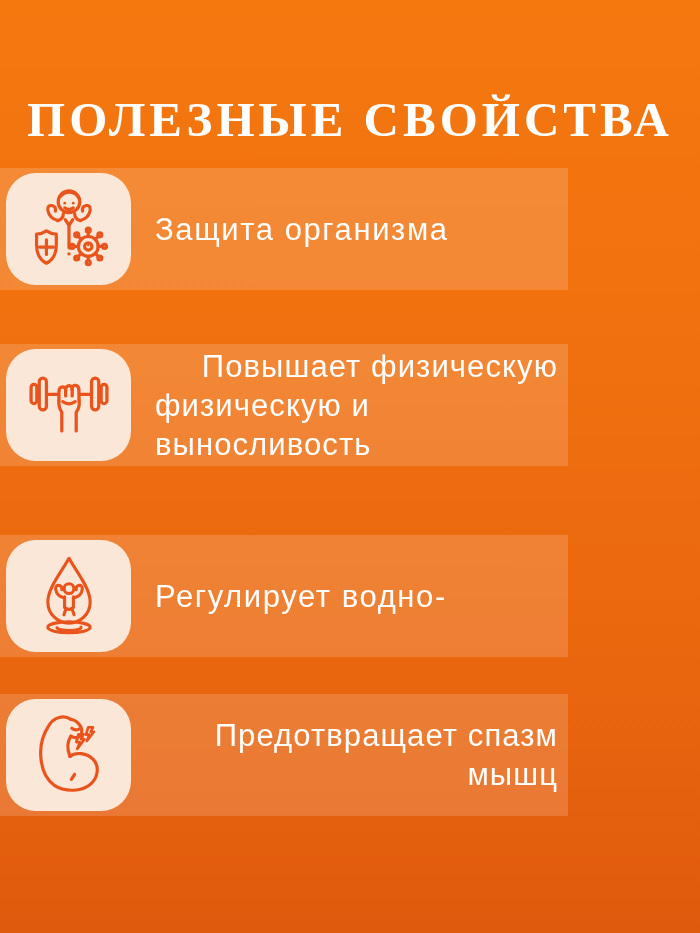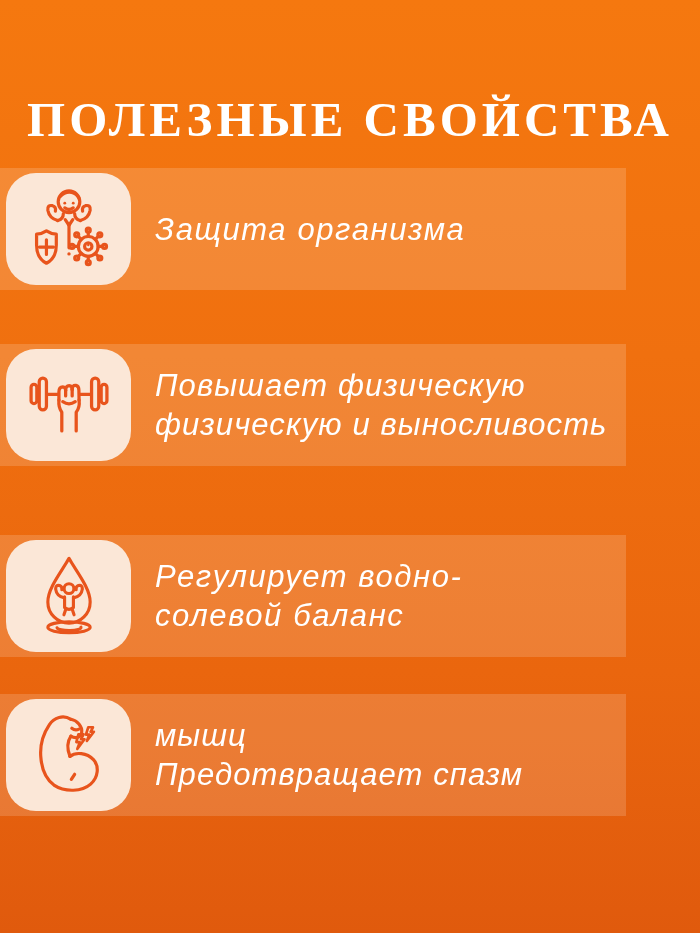--- a/index.html
+++ b/index.html
@@ -8,37 +8,36 @@
     background:linear-gradient(180deg,#F5780F 0%,#F0700F 38%,#EA660E 72%,#E05A0D 100%);
     font-family:"Liberation Sans",sans-serif;
   }
   .title{
     position:absolute;top:60px;left:0;width:100%;text-align:center;
     color:#FFFFFF;font-size:49px;font-weight:800;letter-spacing:4px;line-height:1.1;
     white-space:nowrap;
     font-family:Liberation Serif, serif;
   }
   .row{
-    position:absolute;left:0;width:626px;height:122px;
+    position:absolute;left:0;width:568px;height:122px;
     background:rgba(255,255,255,0.16);
-    font-style:italic;
   }
   .card{
     position:absolute;left:6px;top:5px;width:125px;height:112px;
     background:#FBE7D7;border-radius:30px;
     display:flex;align-items:center;justify-content:center;
   }
   .card svg{display:block;}
   .benefit-text{
     position:absolute;left:155px;top:0;height:100%;right:10px;
     display:flex;flex-direction:column;justify-content:center;
     color:#FFFFFF;font-size:31px;line-height:39px;font-weight:400;
   }
   .row.spaced .benefit-text{letter-spacing:1.6px;}
-  .row.tight  .benefit-text{letter-spacing:1.1px;}
+  .row.tight  .benefit-text{letter-spacing:1.1px;align-items:flex-end;}
   .ic{stroke:#E8541C;fill:none;stroke-width:3.4;stroke-linecap:round;stroke-linejoin:round;}
   .ic-fill{fill:#E8541C;stroke:none;}
 </style>
 </head>
 <body>
 
 <div class="poster">
 
   <h1 class="title">ПОЛЕЗНЫЕ СВОЙСТВА</h1>
 
@@ -109,35 +108,34 @@
         <path class="ic" d="M44.5,52 Q36.5,50 35.5,42.5 Q35.5,37.5 39.8,38.6 Q42.8,39.6 42.2,43.2"></path>
         <path class="ic" d="M55.5,52 Q63.5,50 64.5,42.5 Q64.5,37.5 60.2,38.6 Q57.2,39.6 57.8,43.2"></path>
         <path class="ic" d="M45.2,51 L45.2,62.5 Q50,66.5 54.8,62.5 L54.8,51"></path>
         <path class="ic" d="M46.5,64.5 L44.5,70.5 M53.5,64.5 L55.5,70.5"></path>
         <ellipse class="ic" cx="50" cy="84" rx="23" ry="6"></ellipse>
         <path class="ic" d="M37,84.5 a13,3.4 0 1 0 26,-0.6"></path>
       </svg>
     </div>
     <div class="benefit-text">
       <div>Регулирует водно-</div>
-      <div>солевой баланс</div>
     </div>
   </section>
 
   <section class="row tight" style="top:694px">
     <div class="card">
       <svg width="94" height="94" viewBox="0 0 100 100">
         <path class="ic" d="M52,12 C44,7 34,10 29,18 C23,27 19,40 20,52 C21,66 26,76 34,82 C46,90 64,89 73,81 C81,74 82.5,62 76,55 C69,47.5 57,46.5 51,51.5"></path>
         <path class="ic" d="M51,51.5 C48,44 48,36 52,30"></path>
         <path class="ic" d="M52,30 C57,33 62.5,31.5 63.5,26 C64.5,20 58.5,13 52,12"></path>
         <path class="ic" d="M53,21.5 Q56.5,24.5 60.5,22.5"></path>
         <path class="ic" d="M52.5,76 L56,70.5"></path>
         <path class="ic" style="stroke-width:2.8" d="M60,28 L65.5,28 L62.8,33.2 L66.5,33.2 L58.8,43.5 L61.5,36.3 L57.8,36.3 Z"></path>
         <path class="ic" style="stroke-width:2.8" d="M70.5,20.5 L75.5,20.5 L73,25.3 L76.5,25.3 L69,35 L71.5,28.3 L68,28.3 Z"></path>
       </svg>
     </div>
     <div class="benefit-text">
+      <div>Предотвращает спазм</div>
       <div>мышц</div>
-      <div>Предотвращает спазм</div>
     </div>
   </section>
 
 </div>
 
 </body></html>

